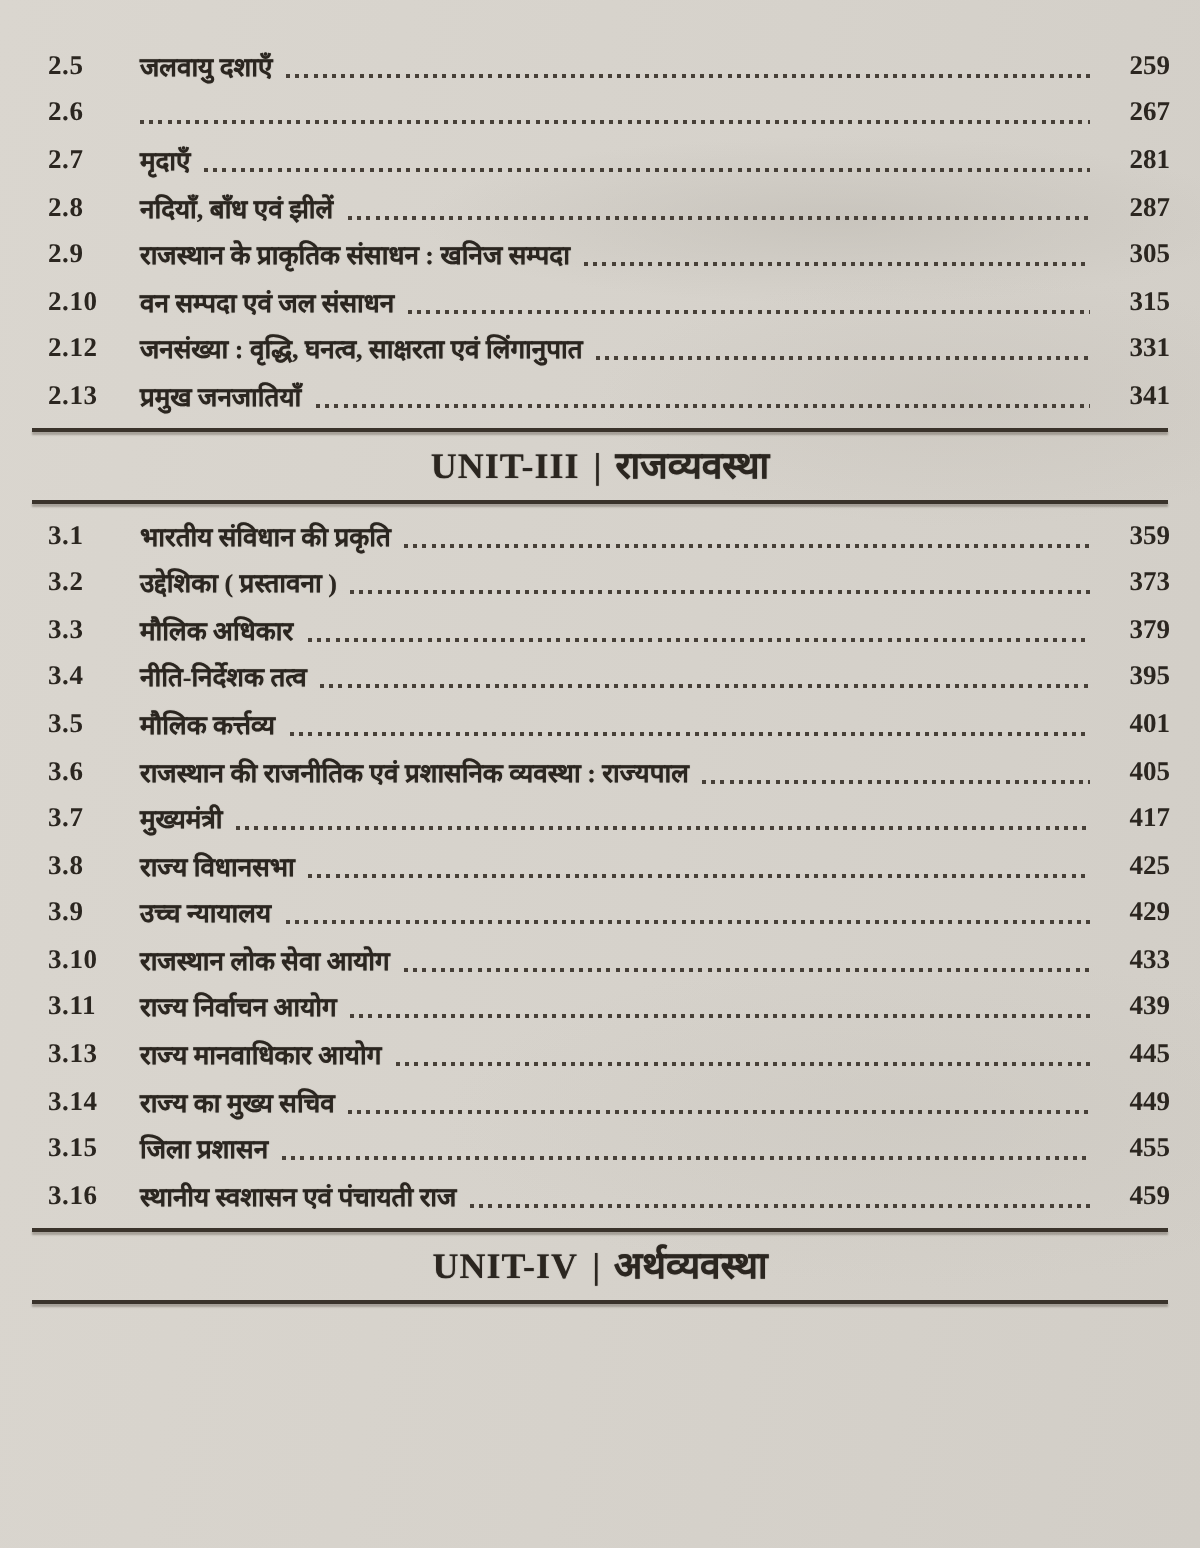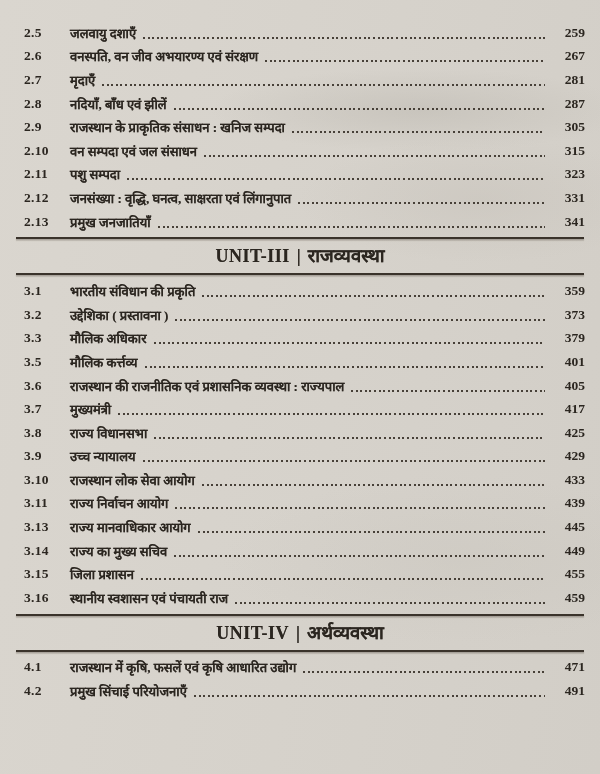--- a/index.html
+++ b/index.html
@@ -82,21 +82,20 @@
 
   <div class="toc-block">
       <div class="row">
         <span class="num">2.5</span>
         <span class="title">जलवायु दशाएँ</span>
         <span class="leader"></span>
         <span class="pg">259</span>
       </div>
       <div class="row">
         <span class="num">2.6</span>
-        <span class="title">वनस्पति, वन जीव अभयारण्य एवं संरक्षण</span>
         <span class="leader"></span>
         <span class="pg">267</span>
       </div>
       <div class="row">
         <span class="num">2.7</span>
         <span class="title">मृदाएँ</span>
         <span class="leader"></span>
         <span class="pg">281</span>
       </div>
       <div class="row">
@@ -111,26 +110,20 @@
         <span class="leader"></span>
         <span class="pg">305</span>
       </div>
       <div class="row">
         <span class="num">2.10</span>
         <span class="title">वन सम्पदा एवं जल संसाधन</span>
         <span class="leader"></span>
         <span class="pg">315</span>
       </div>
       <div class="row">
-        <span class="num">2.11</span>
-        <span class="title">पशु सम्पदा</span>
-        <span class="leader"></span>
-        <span class="pg">323</span>
-      </div>
-      <div class="row">
         <span class="num">2.12</span>
         <span class="title">जनसंख्या : वृद्धि, घनत्व, साक्षरता एवं लिंगानुपात</span>
         <span class="leader"></span>
         <span class="pg">331</span>
       </div>
       <div class="row">
         <span class="num">2.13</span>
         <span class="title">प्रमुख जनजातियाँ</span>
         <span class="leader"></span>
         <span class="pg">341</span>
@@ -158,20 +151,26 @@
         <span class="leader"></span>
         <span class="pg">373</span>
       </div>
       <div class="row">
         <span class="num">3.3</span>
         <span class="title">मौलिक अधिकार</span>
         <span class="leader"></span>
         <span class="pg">379</span>
       </div>
       <div class="row">
+        <span class="num">3.4</span>
+        <span class="title">नीति-निर्देशक तत्व</span>
+        <span class="leader"></span>
+        <span class="pg">395</span>
+      </div>
+      <div class="row">
         <span class="num">3.5</span>
         <span class="title">मौलिक कर्त्तव्य</span>
         <span class="leader"></span>
         <span class="pg">401</span>
       </div>
       <div class="row">
         <span class="num">3.6</span>
         <span class="title">राजस्थान की राजनीतिक एवं प्रशासनिक व्यवस्था : राज्यपाल</span>
         <span class="leader"></span>
         <span class="pg">405</span>
@@ -233,28 +232,14 @@
     </div>
 
   <div class="unit-block">
     <div class="unit-rule"></div>
     <div class="unit-header">
       <span class="unit-label">UNIT-IV</span><span class="unit-sep">|</span><span class="unit-name">अर्थव्यवस्था</span>
     </div>
     <div class="unit-rule"></div>
   </div>
 
-  <div class="toc-block">
-      <div class="row">
-        <span class="num">4.1</span>
-        <span class="title">राजस्थान में कृषि, फसलें एवं कृषि आधारित उद्योग</span>
-        <span class="leader"></span>
-        <span class="pg">471</span>
-      </div>
-      <div class="row">
-        <span class="num">4.2</span>
-        <span class="title">प्रमुख सिंचाई परियोजनाएँ</span>
-        <span class="leader"></span>
-        <span class="pg">491</span>
-      </div>
-    </div>
 
 </div>
 
 </body></html>

